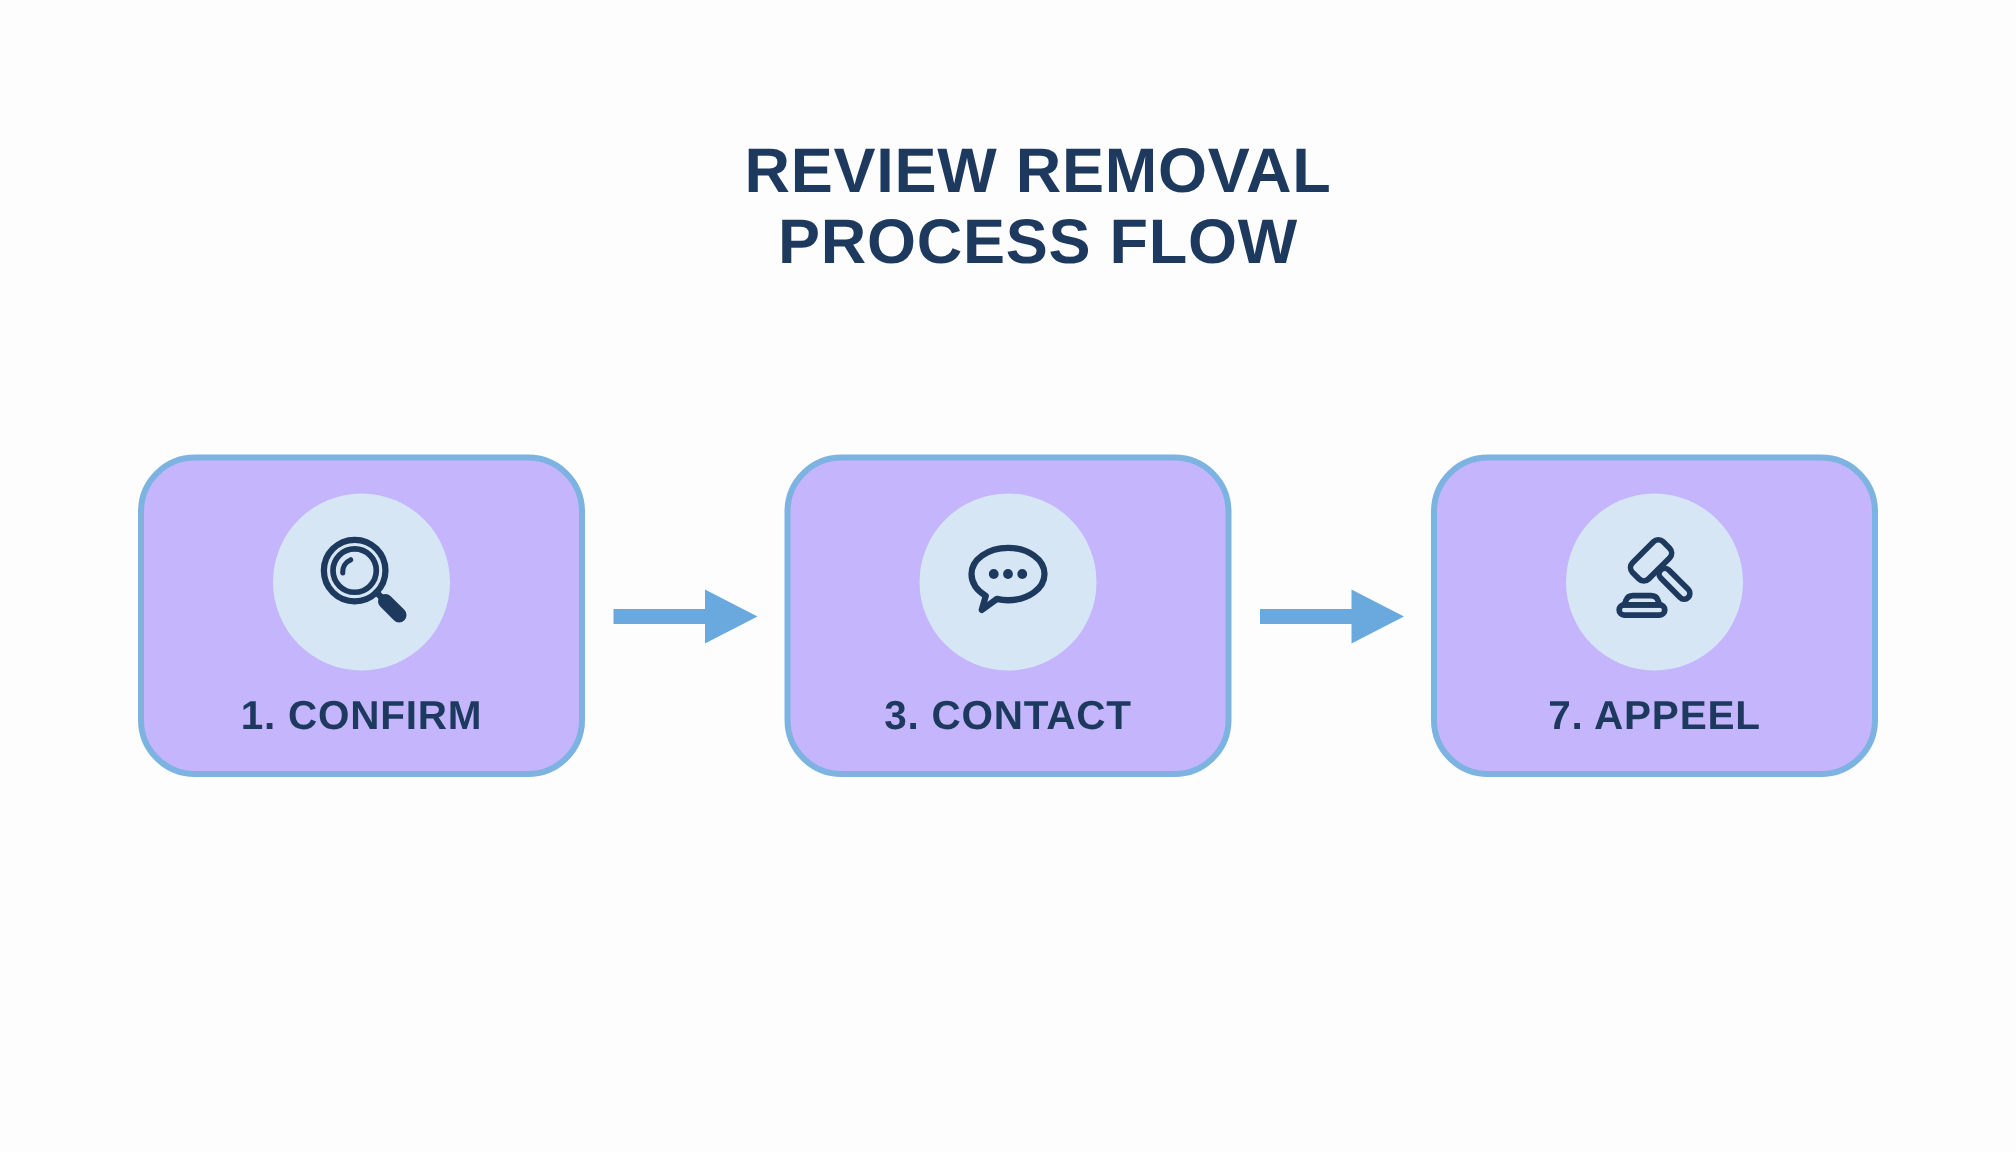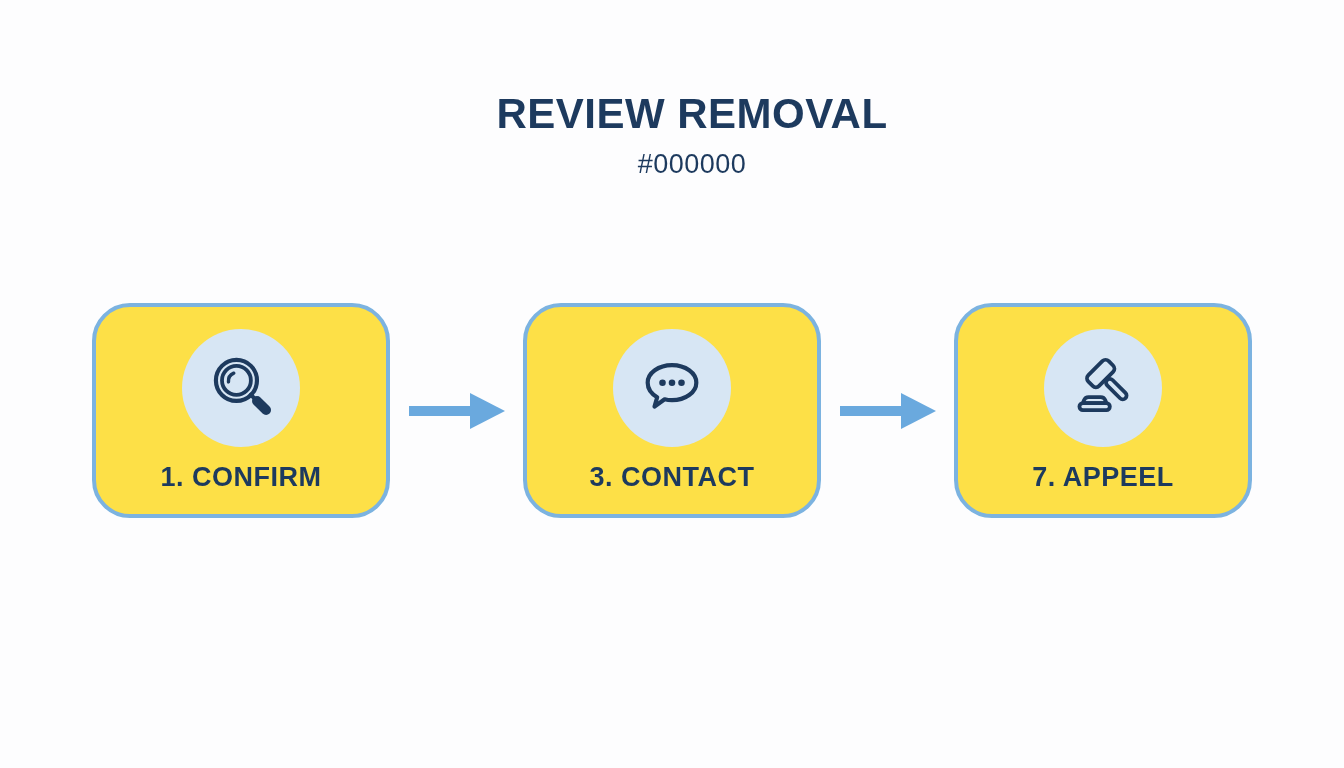--- a/index.html
+++ b/index.html
@@ -49,21 +49,21 @@
     top: 303px;
     left: 0;
     width: 100%;
     display: flex;
     justify-content: center;
     align-items: center;
   }
   .step-card {
     width: 298px;
     height: 215px;
-    background: #fde047;
+    background: #c4b5fd;
     border: 4px solid var(--box-border);
     border-radius: 38px;
     display: flex;
     flex-direction: column;
     align-items: center;
   }
   .icon-circle {
     width: 118px;
     height: 118px;
     margin-top: 22px;
@@ -97,22 +97,22 @@
   .arrow-svg { width: 100px; height: 40px; display: block; }
   .arrow-svg .shaft { stroke: var(--arrow); stroke-width: 10; }
   .arrow-svg .head { fill: var(--arrow); }
 </style>
 </head>
 <body>
 
 <div class="header">
   <h1 class="page-title">
     <span>REVIEW REMOVAL</span><br>
+    <span>PROCESS FLOW</span>
   </h1>
-  <div class="page-subtitle">#000000</div>
 </div>
 
 <div class="flow-row">
 
   <div class="step-card">
     <div class="icon-circle">
       <svg class="icon-svg" viewBox="0 0 100 100">
         <circle class="stroke" cx="44" cy="40" r="27" stroke-width="5.5"></circle>
         <circle class="stroke" cx="44" cy="40" r="19" stroke-width="5"></circle>
         <path class="stroke" d="M33.5 42 A 11.5 11.5 0 0 1 40.5 30.5" stroke-width="4.5"></path>

